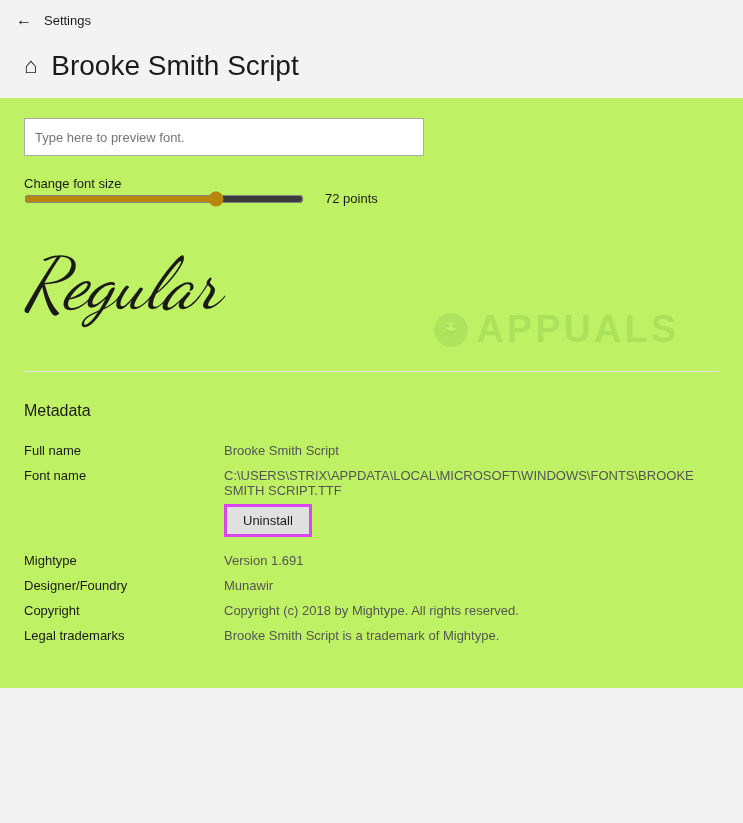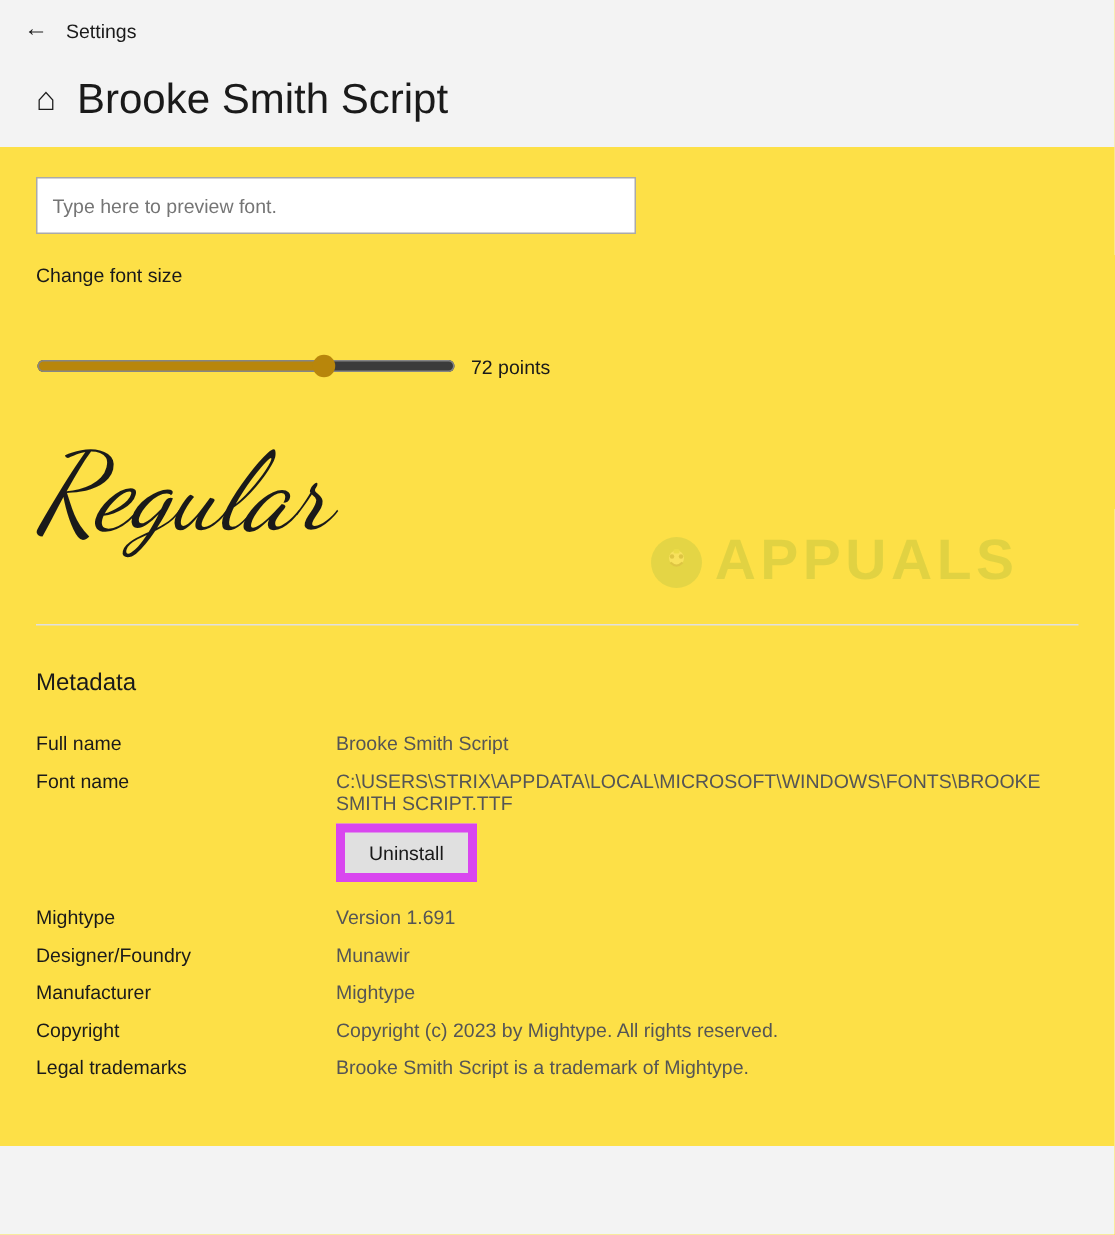--- a/index.html
+++ b/index.html
@@ -49,21 +49,21 @@
     }
 
     .page-title {
       font-size: 28px;
       font-weight: 300;
       color: #1a1a1a;
     }
 
     
     .main-content {
-      background: #fde047;
+      background: #bef264;
       padding: 20px 24px 40px 24px;
     }
 
     
     .preview-input {
       width: 400px;
       height: 38px;
       border: 1px solid #aaa;
       padding: 6px 10px;
       font-size: 13px;
@@ -74,24 +74,23 @@
     }
 
     
     .font-size-label {
       font-size: 13px;
       color: #1a1a1a;
     }
 
     .slider-row {
       display: flex;
-      align-items: center;
-      gap: 10px;
+      align-items: flex-start;
+      gap: 21px;
       margin-bottom: 24px;
-      margin-top: 45px;
     }
 
     input[type=range] {
       width: 280px;
       accent-color: #b8860b;
       cursor: pointer;
     }
 
     .points-label {
       font-size: 13px;
@@ -148,21 +147,21 @@
     .meta-value {
       color: #555;
     }
 
     .uninstall-btn {
       display: inline-block;
       margin-top: 6px;
       margin-bottom: 6px;
       padding: 6px 16px;
       background: #e0e0e0;
-      border: 6px solid #d946ef;
+      border: 3px solid #d946ef;
       font-size: 13px;
       cursor: pointer;
       color: #1a1a1a;
     }
 
     
     .section-divider {
       border: none;
       border-top: 1px solid #e0e0e0;
       margin: 10px 0 20px 0;
@@ -273,26 +272,22 @@
           </tr>
           <tr>
             <td class="meta-key">Mightype</td>
             <td class="meta-value">Version 1.691</td>
           </tr>
           <tr>
             <td class="meta-key">Designer/Foundry</td>
             <td class="meta-value">Munawir</td>
           </tr>
           <tr>
-            <td class="meta-key">Manufacturer</td>
-            <td class="meta-value">Mightype</td>
-          </tr>
-          <tr>
             <td class="meta-key">Copyright</td>
-            <td class="meta-value">Copyright (c) 2023 by Mightype. All rights reserved.</td>
+            <td class="meta-value">Copyright (c) 2018 by Mightype. All rights reserved.</td>
           </tr>
           <tr>
             <td class="meta-key">Legal trademarks</td>
             <td class="meta-value">Brooke Smith Script is a trademark of Mightype.</td>
           </tr>
         </tbody>
     </table>
   </div>
 
 </div>

